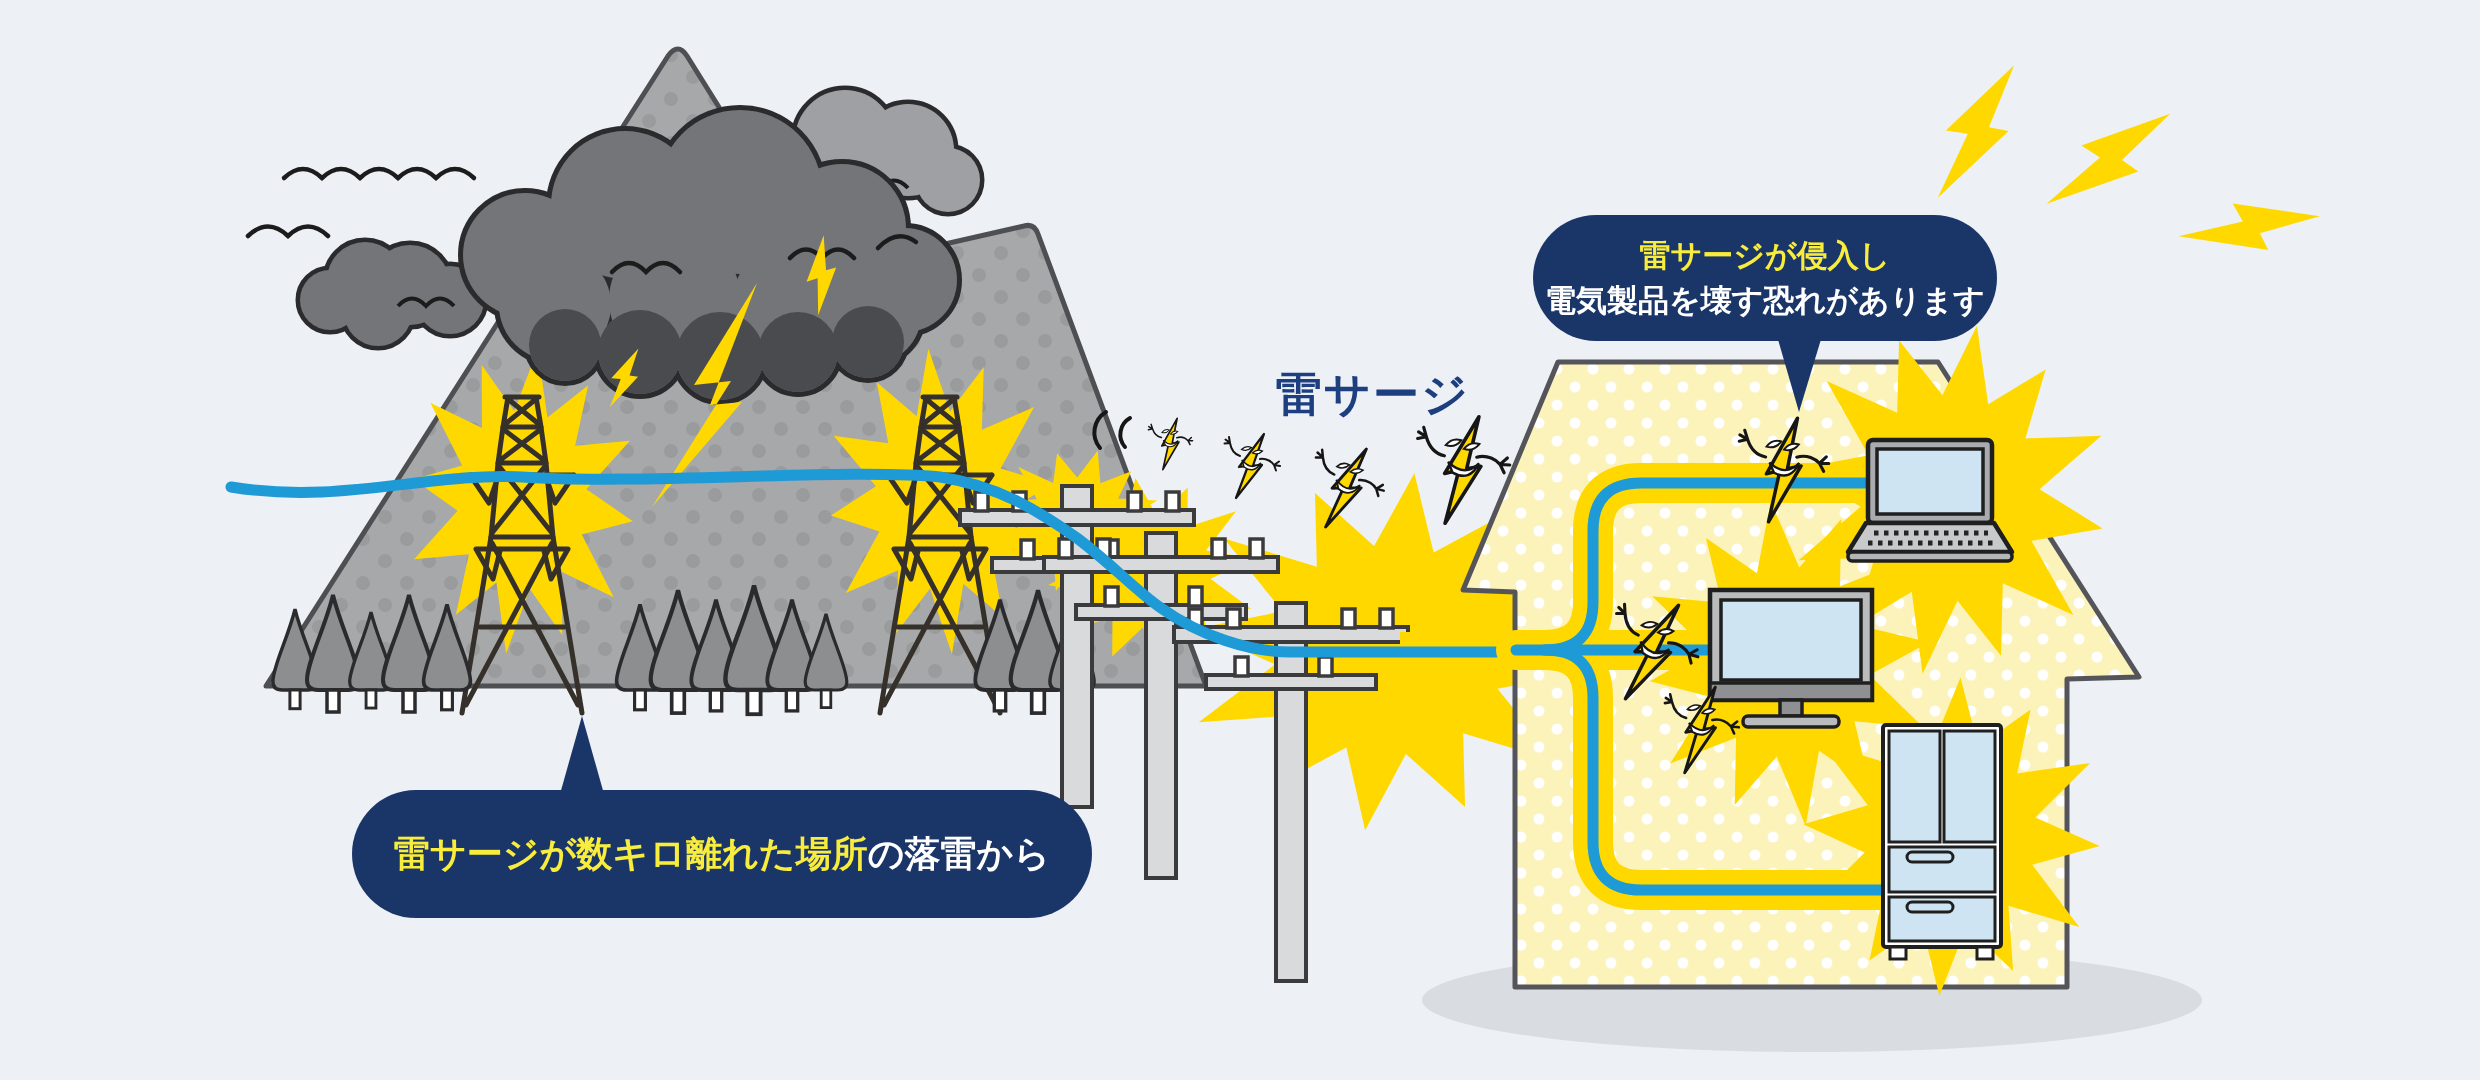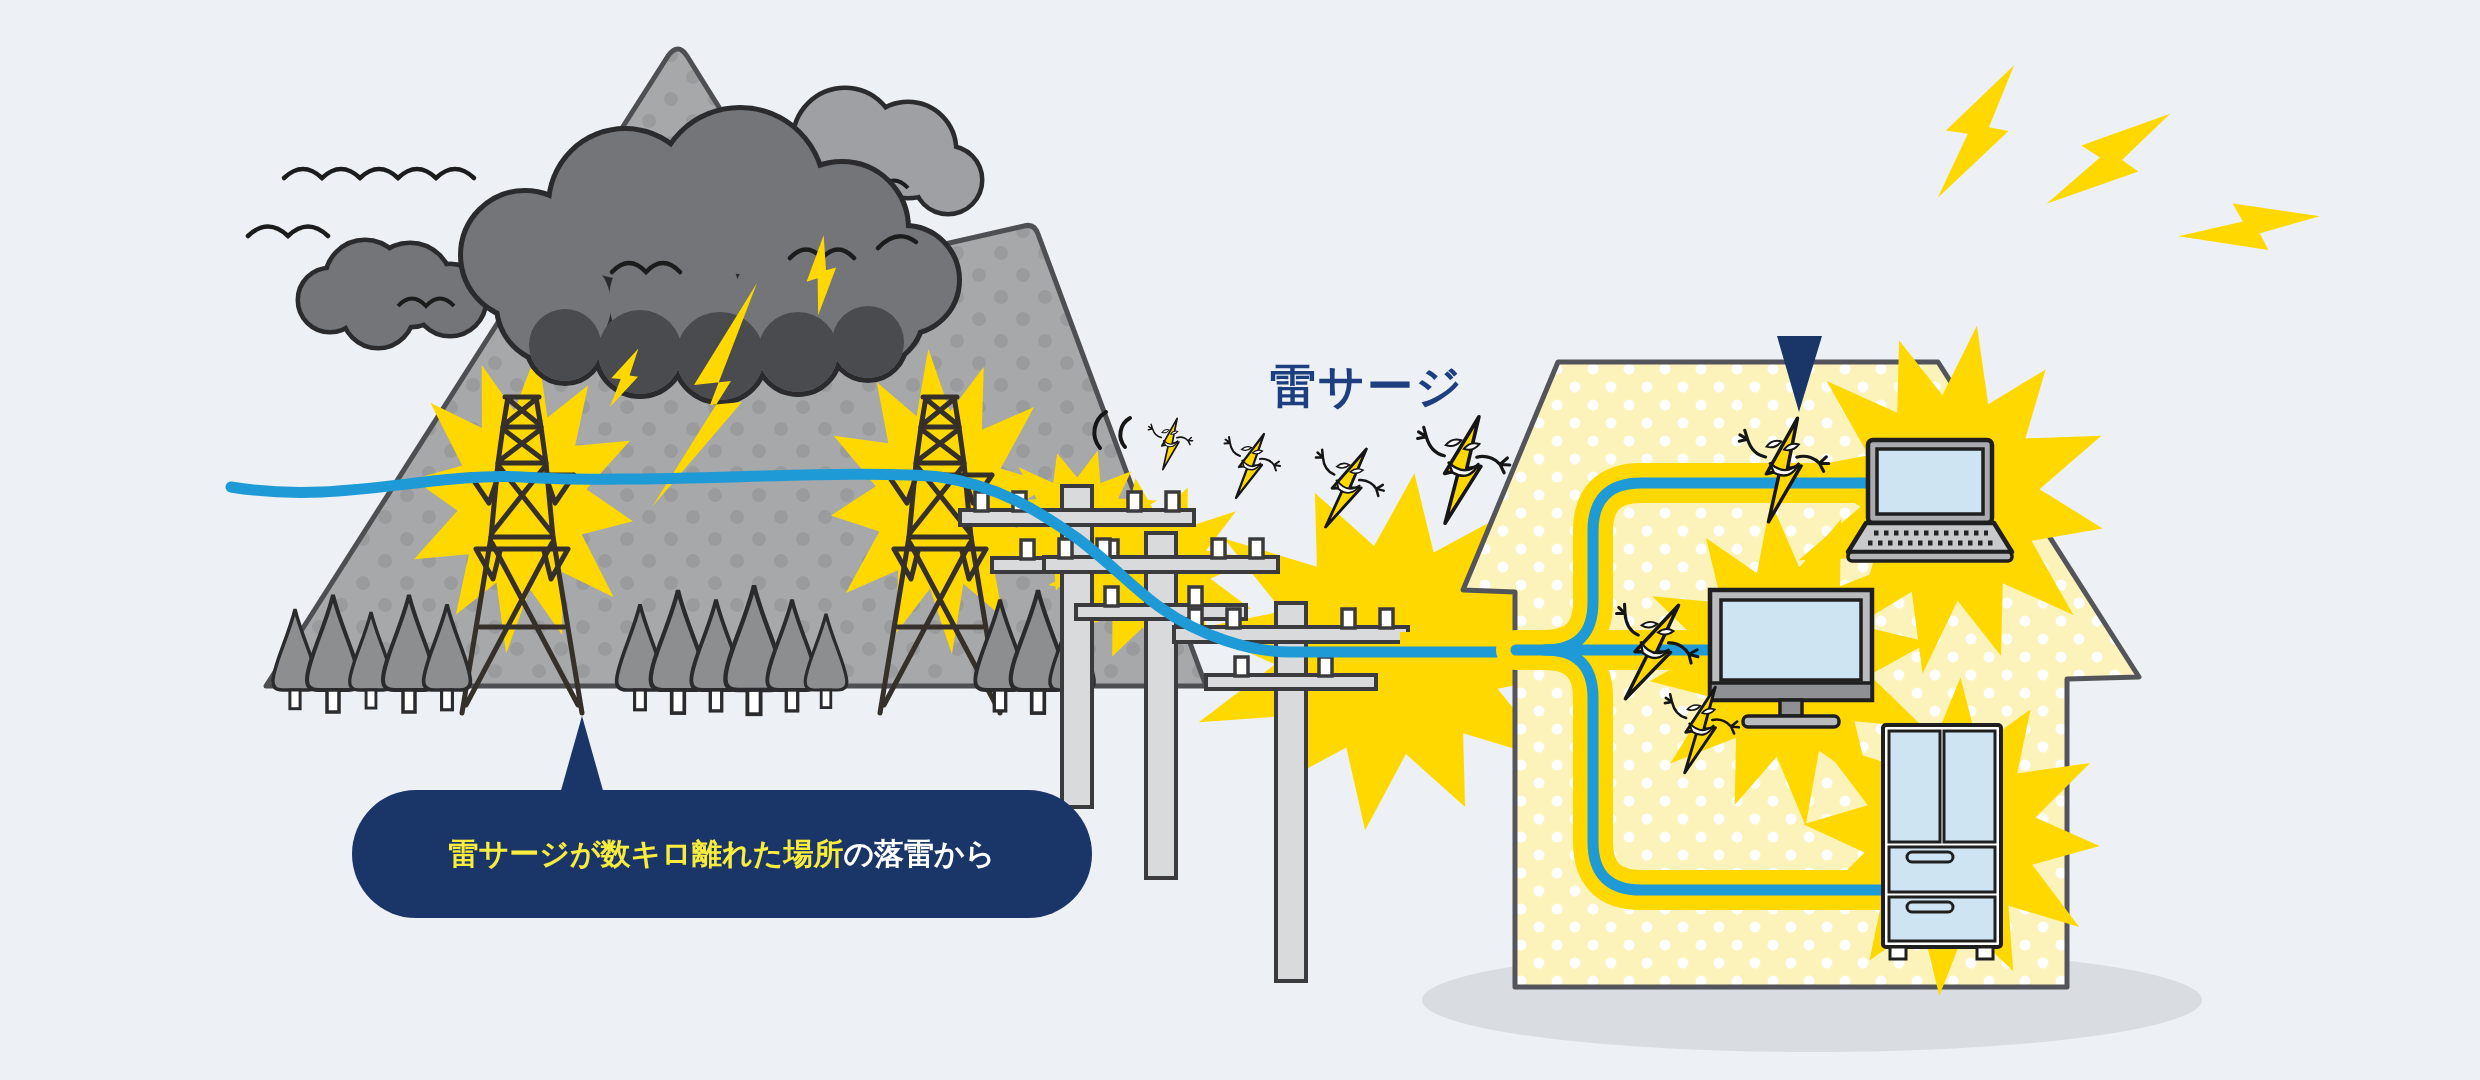--- a/index.html
+++ b/index.html
@@ -4,23 +4,23 @@
 <style>
   html,body{margin:0;padding:0;background:#edf1f5;}
   .stage{position:relative;width:2480px;height:1080px;overflow:hidden;
          font-family:"DejaVu Sans",sans-serif;background:#edf1f5;}
   .stage svg.art{position:absolute;left:0;top:0;}
   .callout{position:absolute;display:flex;flex-direction:column;align-items:center;
            justify-content:center;background:#1a3568;color:#fff;text-align:center;
            font-weight:bold;line-height:1.45;}
   .callout .hl{color:#f8ec3c;}
   .callout-house{left:1533px;top:215px;width:464px;height:126px;border-radius:63px;font-size:31px;}
-  .callout-mountain{left:352px;top:790px;width:740px;height:128px;border-radius:64px;font-size:30px;}
+  .callout-mountain{left:352px;top:790px;width:740px;height:128px;border-radius:64px;font-size:36px;}
   .callout .line{white-space:nowrap;}
-  .surge-label{position:absolute;left:1270px;top:356px;width:200px;text-align:left;
+  .surge-label{position:absolute;left:1270px;top:364px;width:200px;text-align:right;
                color:#1e3f7f;font-size:46px;font-weight:bold;letter-spacing:2px;white-space:nowrap;}
 </style>
 </head>
 <body>
 
 <div class="stage">
 
 <svg class="art" width="2480" height="1080" viewBox="0 0 2480 1080">
   <defs>
     <pattern id="mtnDots" width="44" height="44" patternUnits="userSpaceOnUse">
@@ -268,18 +268,22 @@
     <use href="#boltB" transform="translate(2110,160) scale(1.05) rotate(38)"></use>
     <use href="#boltB" transform="translate(2250,228) scale(0.98) rotate(66)"></use>
   </g>
 
   <polygon points="1777,336 1822,336 1799,412" fill="#1a3568"></polygon>
   <polygon points="560,794 604,794 582,716" fill="#1a3568"></polygon>
 </svg>
 
 <div class="surge-label">雷サージ</div>
 
+<div class="callout callout-house">
+  <div class="line hl">雷サージが侵入し</div>
+  <div class="line">電気製品を壊す恐れがあります</div>
+</div>
 
 <div class="callout callout-mountain">
   <div class="line"><span class="hl">雷サージが数キロ離れた場所</span><span>の落雷から</span></div>
 </div>
 
 </div>
 
 </body></html>

